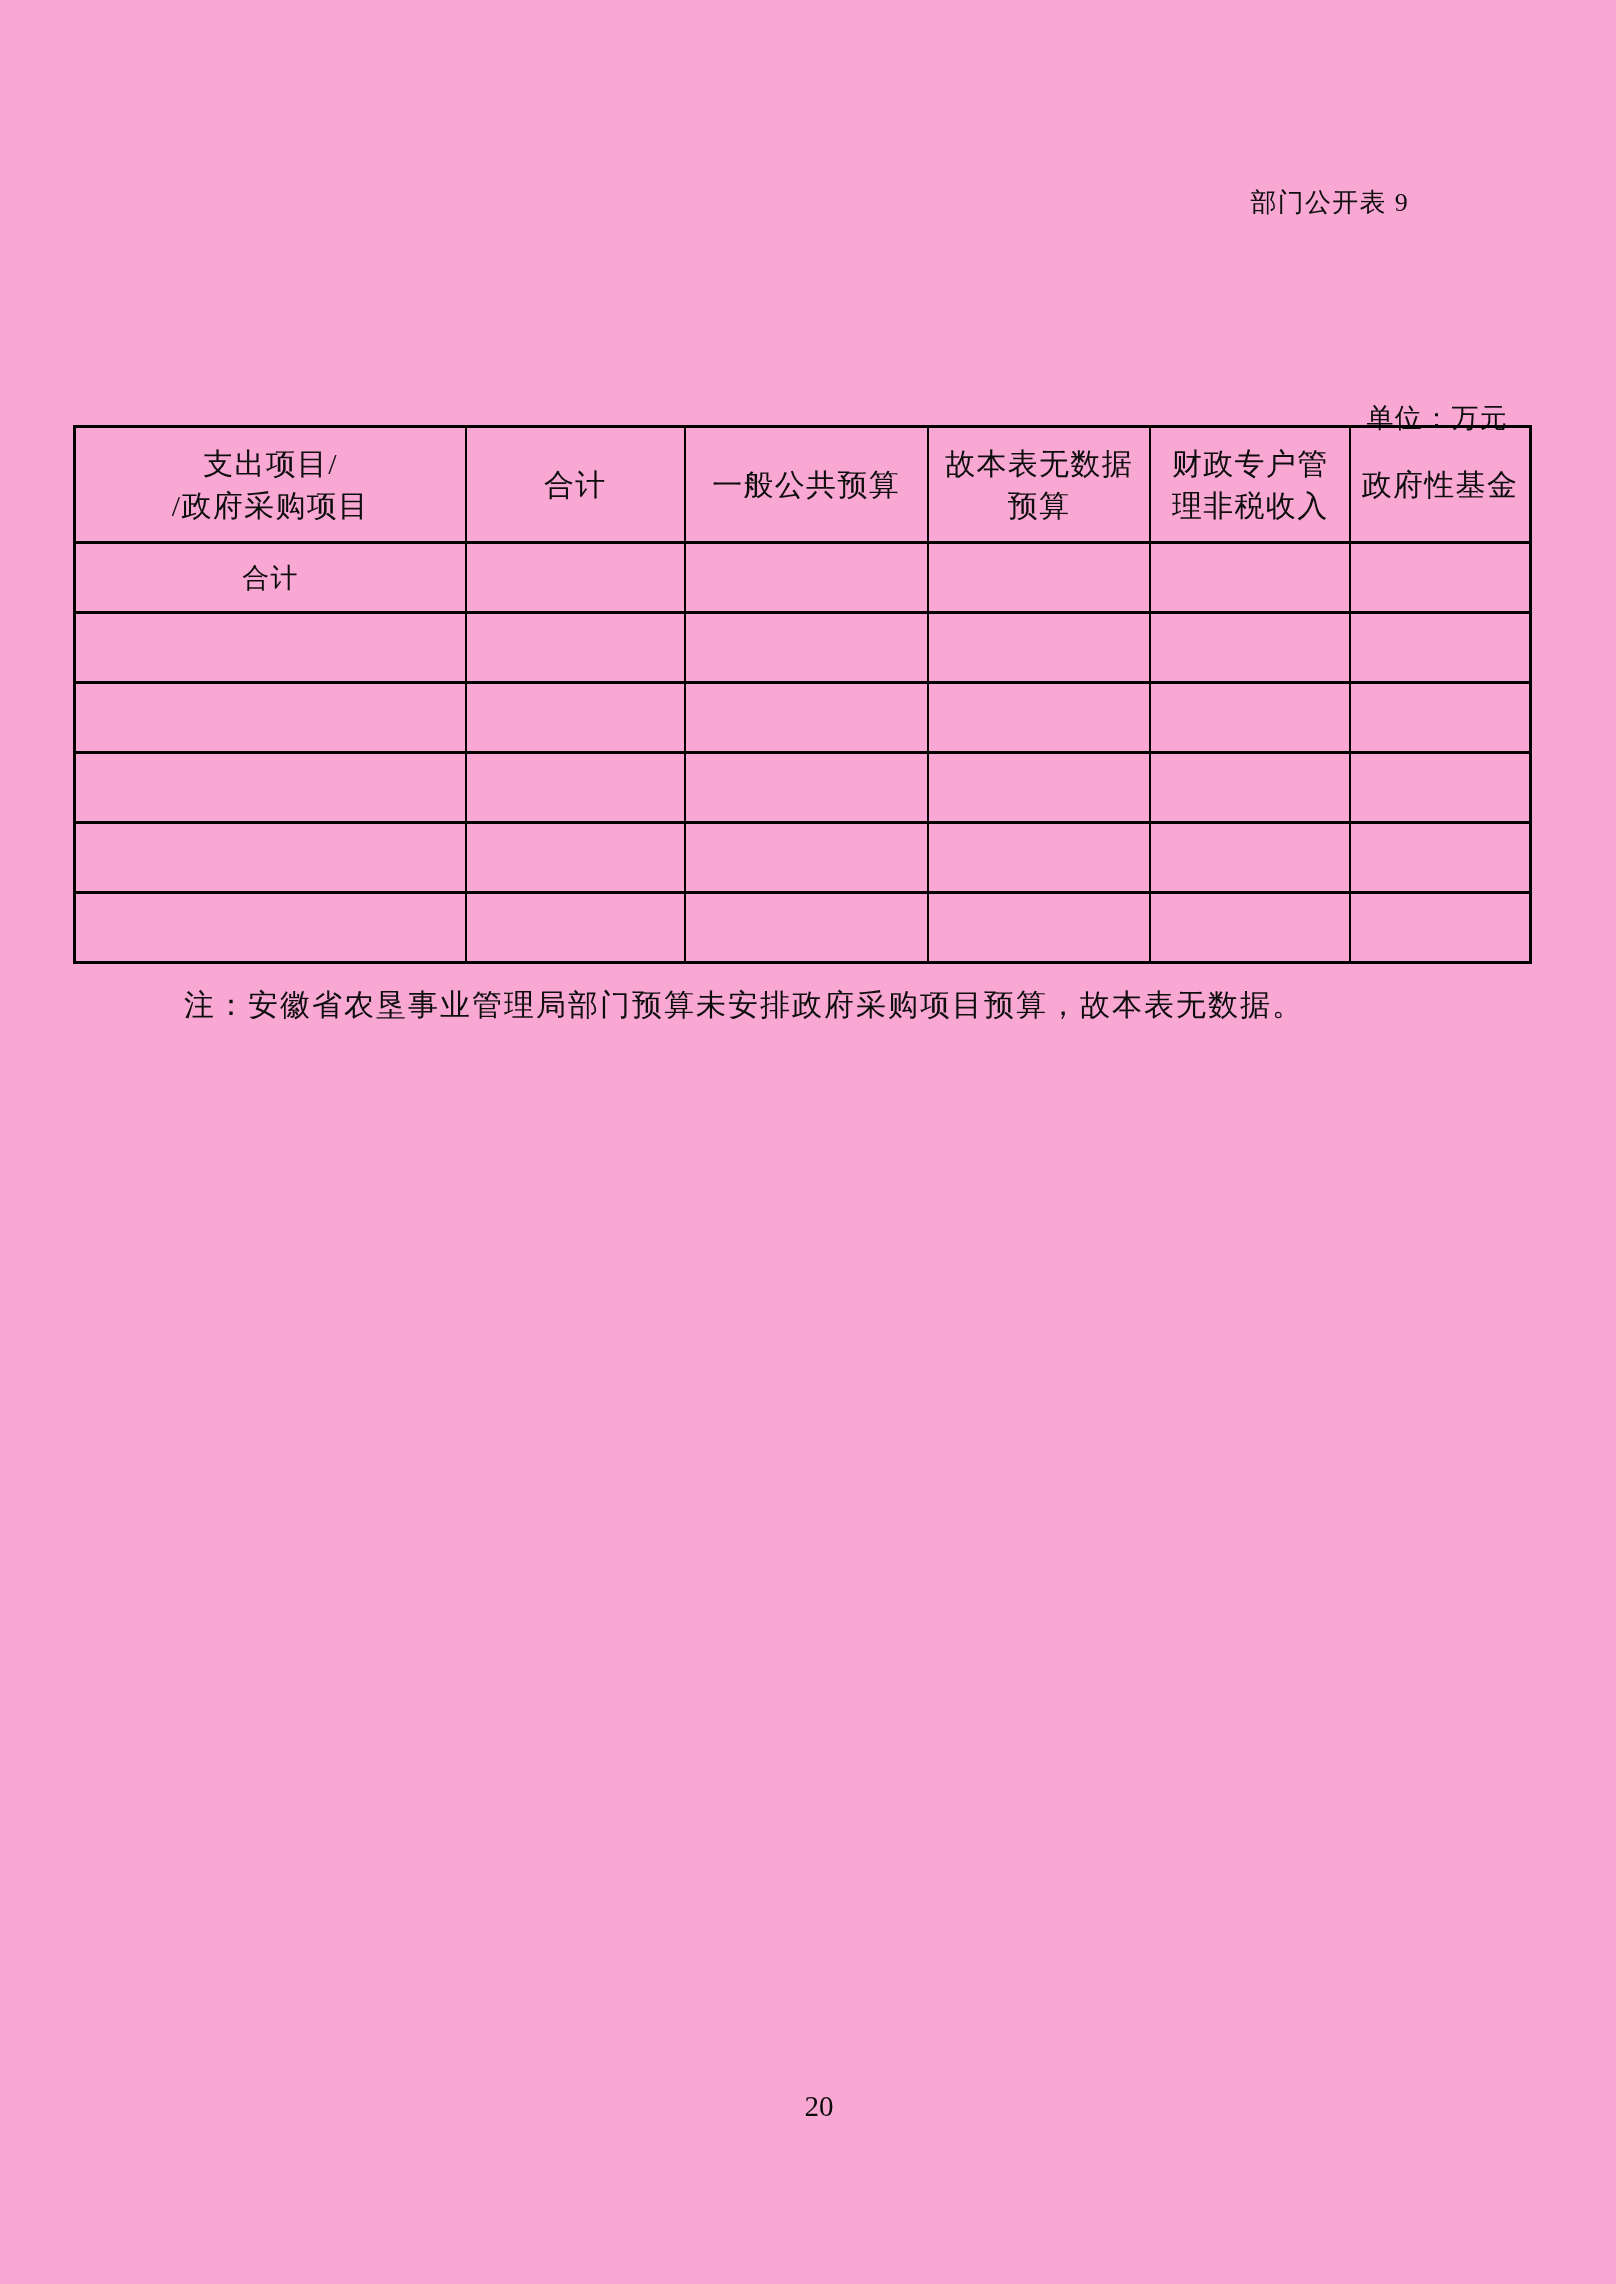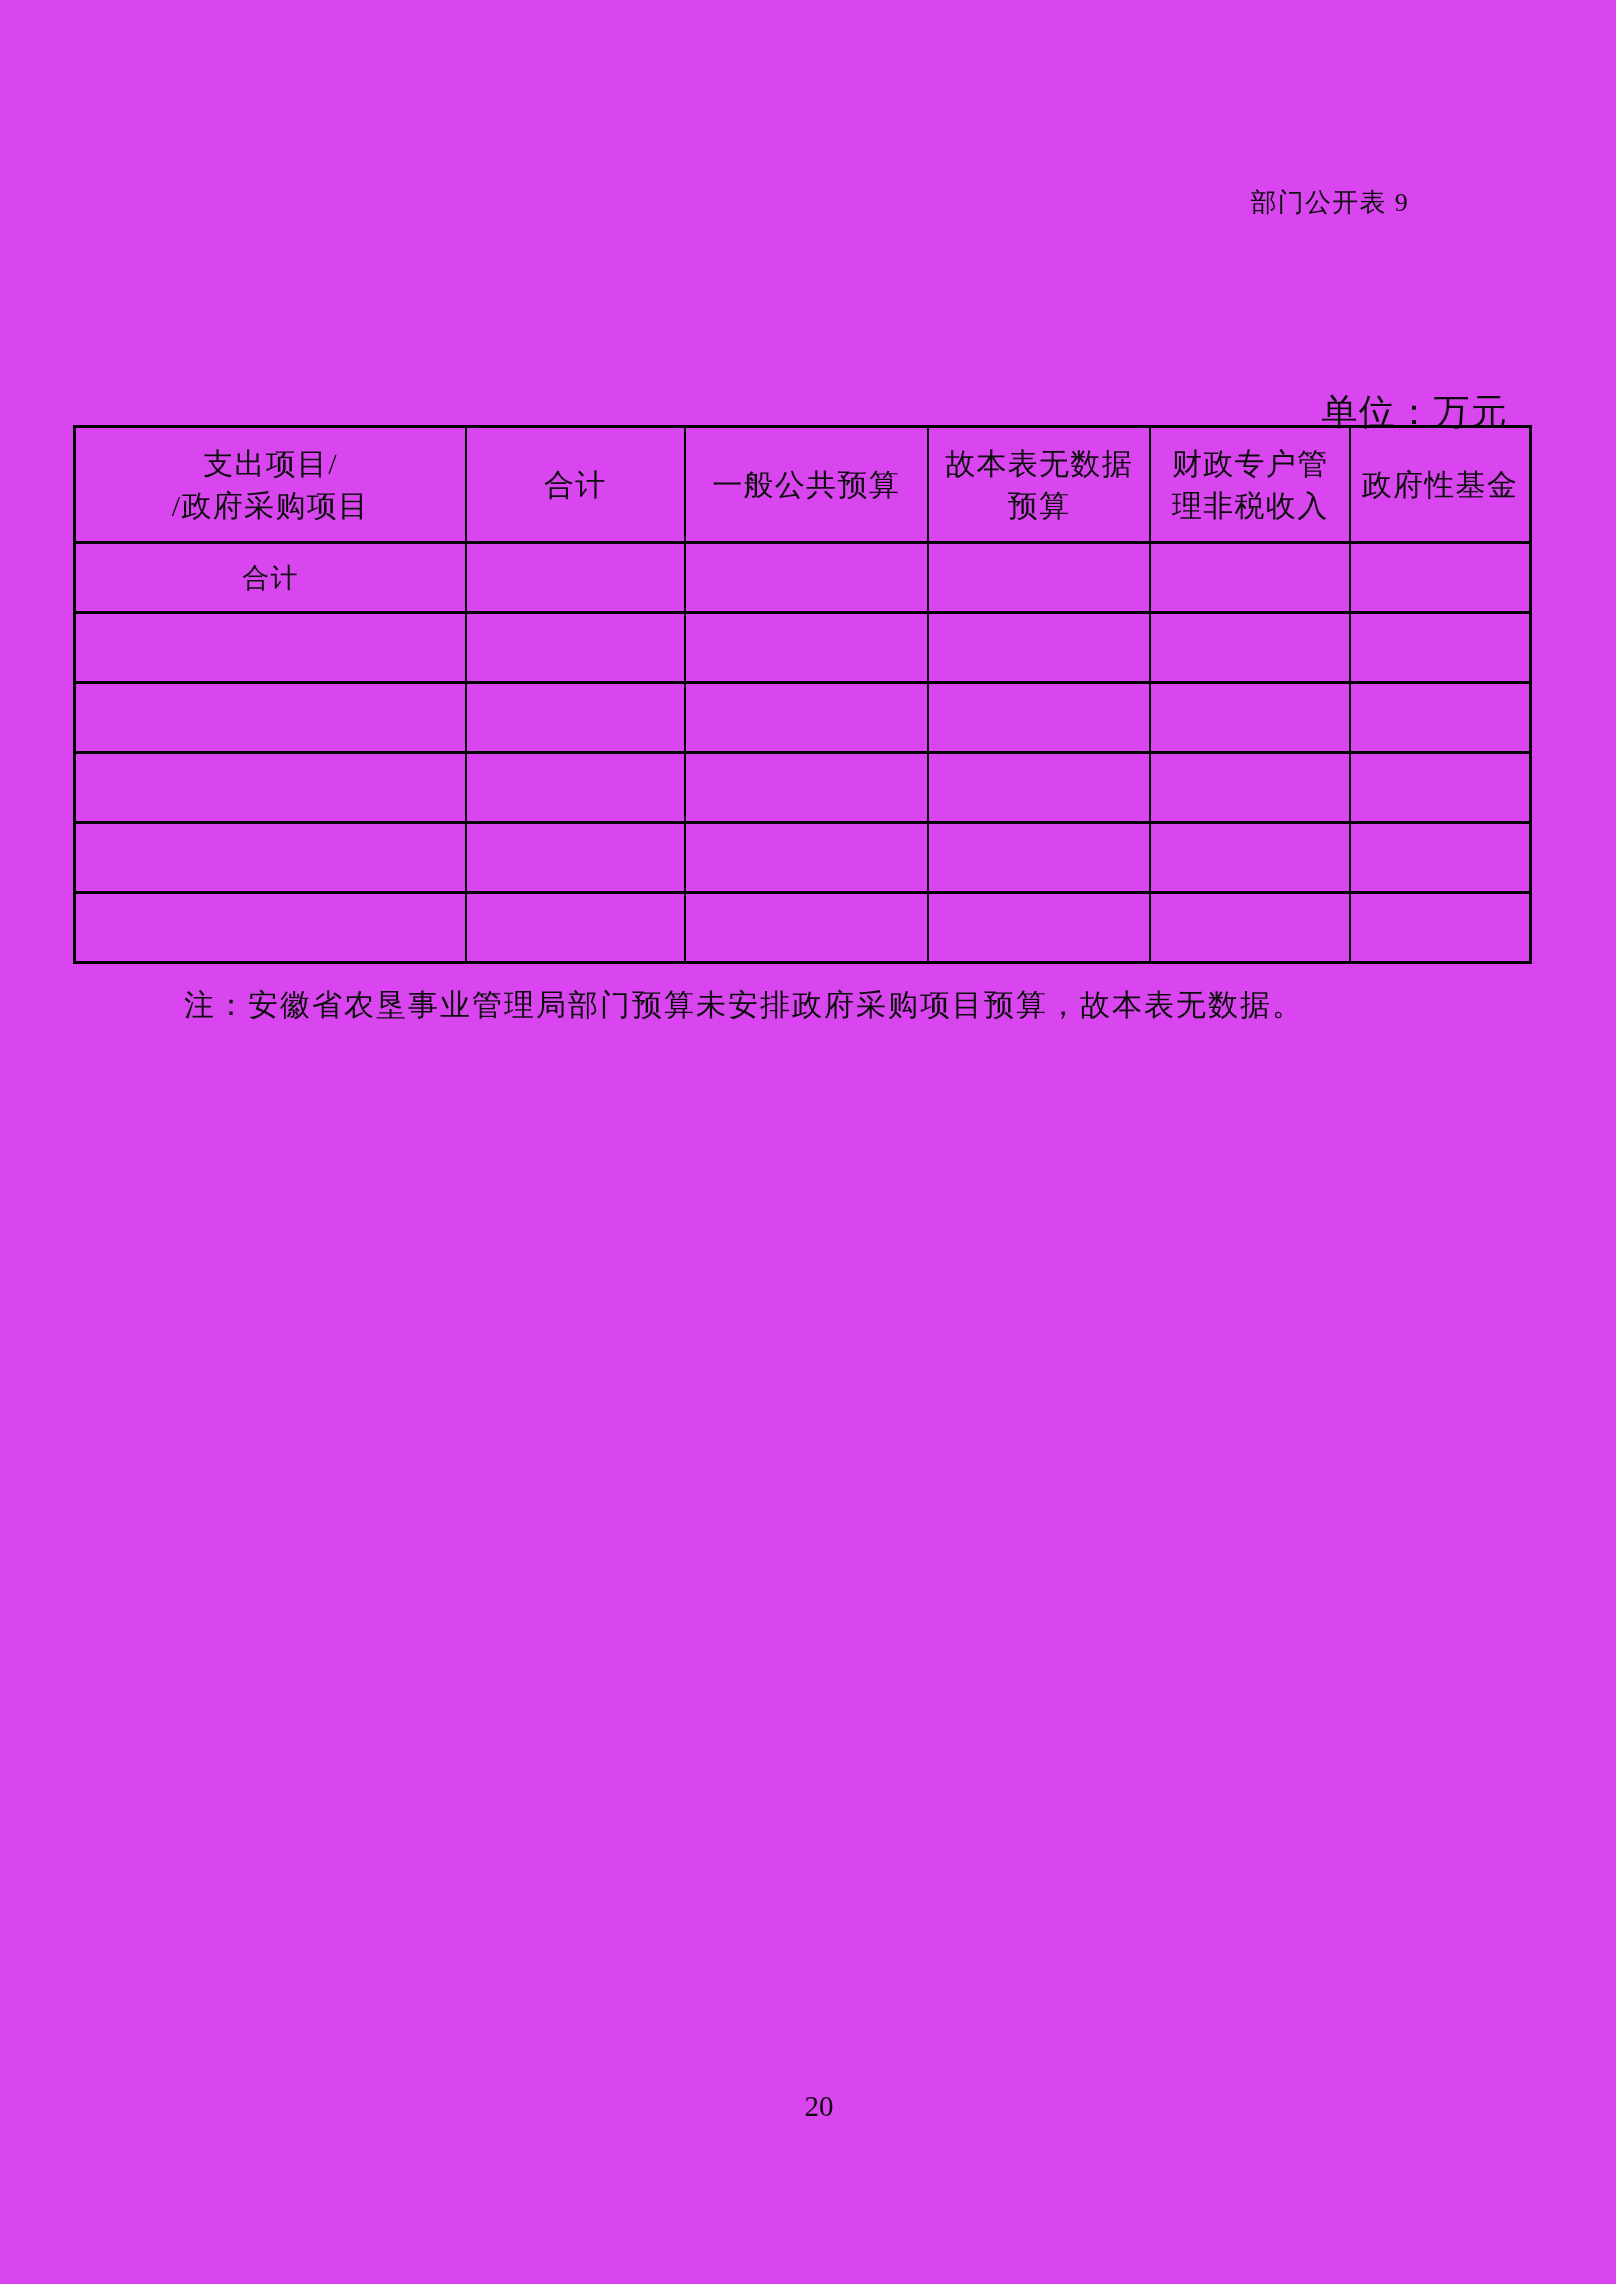--- a/index.html
+++ b/index.html
@@ -7,21 +7,21 @@
   body {
     width: 1616px;
     height: 2284px;
     position: relative;
     font-family: "Liberation Serif", "DejaVu Serif", serif;
     color: #0d0d0d;
   }
   .page {
     position: absolute;
     inset: 0;
-    background: #d946ef;
+    background: #f9a8d4;
     overflow: hidden;
   }
   .corner-label {
     position: absolute;
     top: 185px;
     right: 207px;
     font-size: 26px;
     letter-spacing: 1.3px;
     white-space: nowrap;
   }
@@ -32,23 +32,23 @@
     width: 100%;
     text-align: center;
     font-family: "Liberation Sans", "DejaVu Sans", sans-serif;
     font-weight: bold;
     font-size: 47px;
     letter-spacing: 3.3px;
     white-space: nowrap;
   }
   .unit-label {
     position: absolute;
-    top: 388px;
+    top: 400px;
     right: 108px;
-    font-size: 36px;
+    font-size: 27px;
     letter-spacing: 1.3px;
     white-space: nowrap;
   }
   table.budget-table {
     position: absolute;
     left: 73px;
     top: 425px;
     width: 1459px;
     border-collapse: collapse;
     table-layout: fixed;

